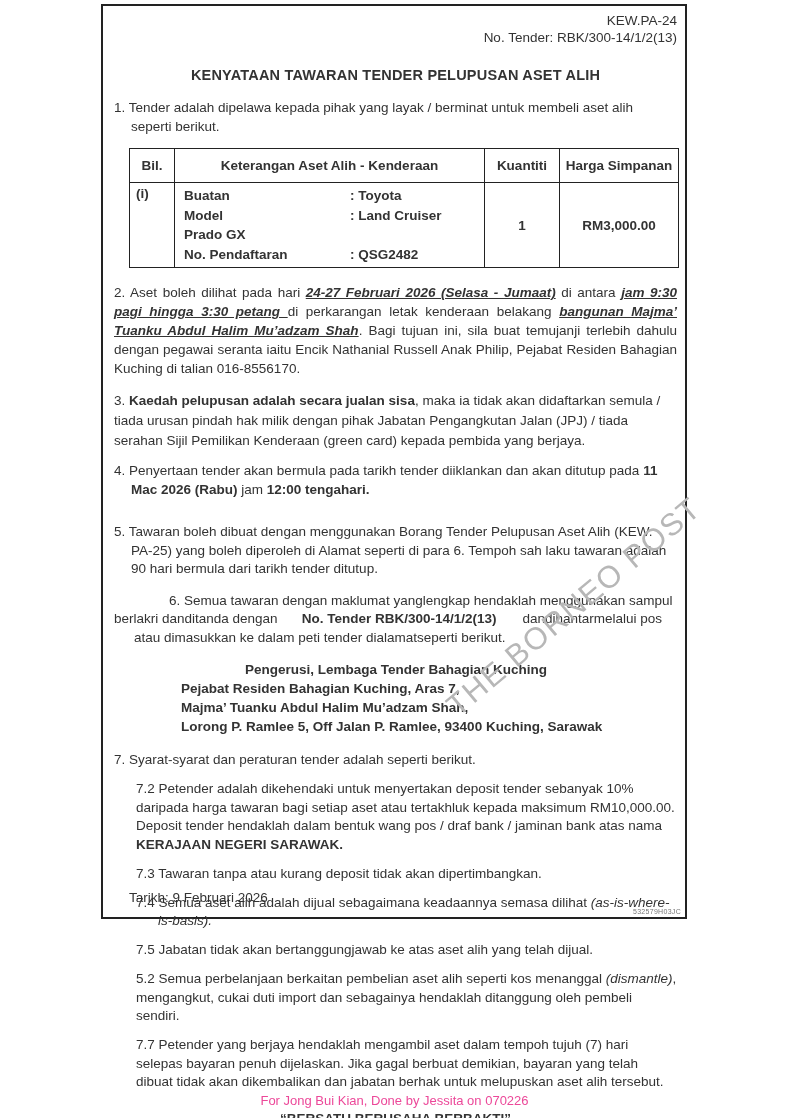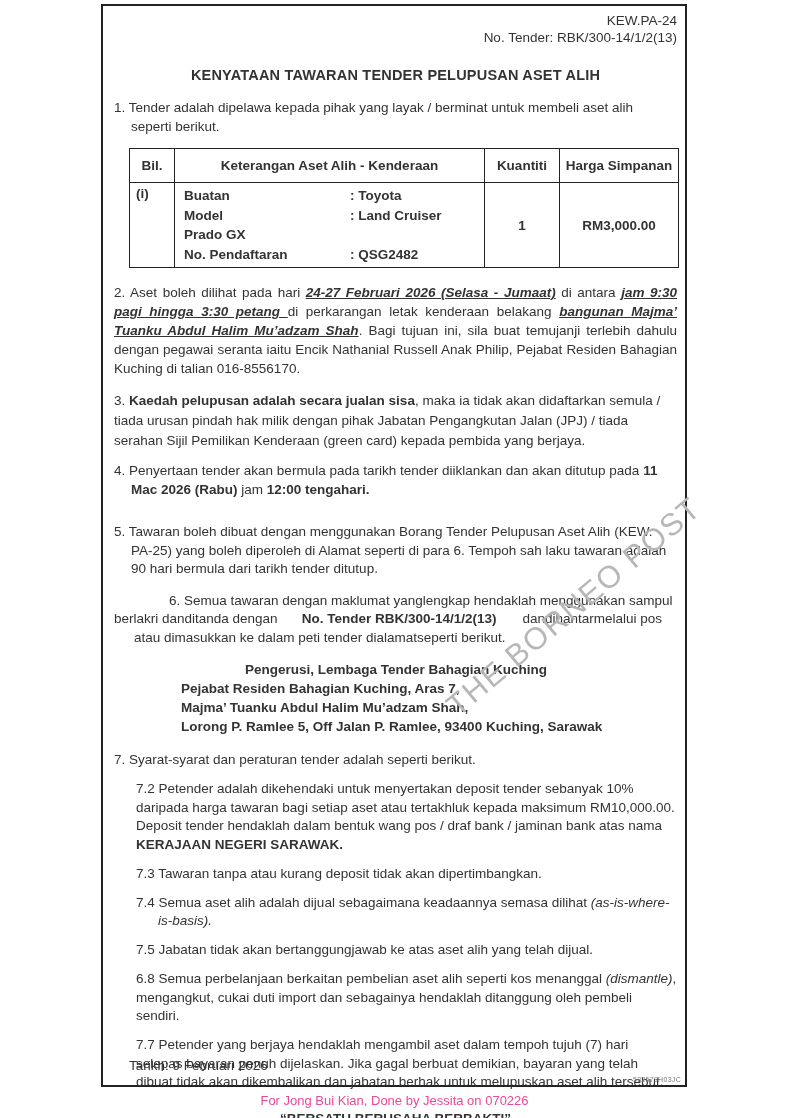--- a/index.html
+++ b/index.html
@@ -2,21 +2,21 @@
 <html><head>
 <meta charset="utf-8">
 <style>
   html,body{margin:0;padding:0;}
   body{
     width:789px;height:1118px;background:#ffffff;position:relative;
     font-family:"Liberation Sans","DejaVu Sans",sans-serif;color:#333;
     -webkit-font-smoothing:antialiased;
   }
   .page{
-    position:absolute;left:101px;top:4px;width:586px;height:1083px;
+    position:absolute;left:101px;top:4px;width:586px;height:915px;
     border:2px solid #222;box-sizing:border-box;
     padding:4px 8px 0 11px;background:#fff;overflow:visible;
   }
   .hdr{ text-align:right;font-size:13.5px;line-height:16.5px;margin-top:3px;}
   .title{ text-align:center;font-weight:bold;font-size:14.5px;margin-top:21px;letter-spacing:.2px;}
   p{font-size:13.5px;line-height:18.5px;margin:0;}
   .b{font-weight:bold;}
   .i{font-style:italic;}
   .bu{font-weight:bold;text-decoration:underline;font-style:italic;}
   .p1{margin-top:16px;padding-left:17px;text-indent:-17px;}
@@ -114,21 +114,21 @@
 
 
   <p class="sub"><span>7.2 Petender adalah dikehendaki untuk menyertakan deposit tender sebanyak 10% daripada harga tawaran bagi setiap aset atau tertakhluk kepada maksimum RM10,000.00. Deposit tender hendaklah dalam bentuk wang pos / draf bank / jaminan bank atas nama </span><span class="b">KERAJAAN NEGERI SARAWAK.</span></p>
 
   <p class="sub">7.3 Tawaran tanpa atau kurang deposit tidak akan dipertimbangkan.</p>
 
   <p class="sub sub74"><span>7.4 Semua aset alih adalah dijual sebagaimana keadaannya semasa dilihat </span><span class="i">(as-is-where-is-basis).</span></p>
 
   <p class="sub">7.5 Jabatan tidak akan bertanggungjawab ke atas aset alih yang telah dijual.</p>
 
-  <p class="sub"><span>6.8 Semua perbelanjaan berkaitan pembelian aset alih seperti kos menanggal </span><span class="i">(dismantle)</span><span>, mengangkut, cukai duti import dan sebagainya hendaklah ditanggung oleh pembeli sendiri.</span></p>
+  <p class="sub"><span>5.2 Semua perbelanjaan berkaitan pembelian aset alih seperti kos menanggal </span><span class="i">(dismantle)</span><span>, mengangkut, cukai duti import dan sebagainya hendaklah ditanggung oleh pembeli sendiri.</span></p>
 
   <p class="sub">7.7 Petender yang berjaya hendaklah mengambil aset dalam tempoh tujuh (7) hari selepas bayaran penuh dijelaskan. Jika gagal berbuat demikian, bayaran yang telah dibuat tidak akan dikembalikan dan jabatan berhak untuk melupuskan aset alih tersebut.</p>
 
   <p class="slogan1">“BERSATU BERUSAHA BERBAKTI”</p>
 
   <div class="dateline">Tarikh: 9 Februari 2026</div>
   <div class="doccode">532579H03JC</div>
 
   <div class="watermark">THE BORNEO POST</div>
 </div>

